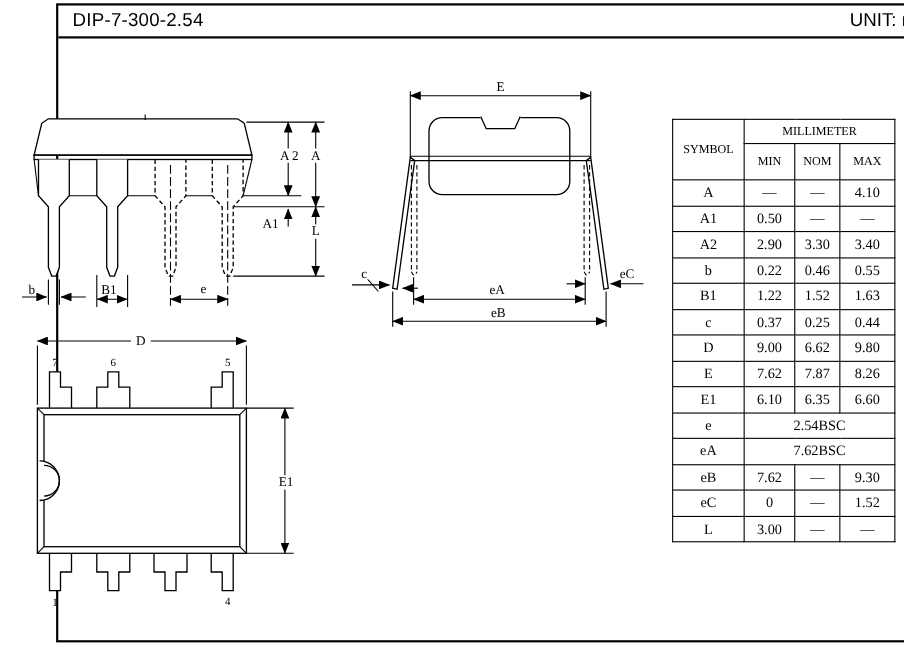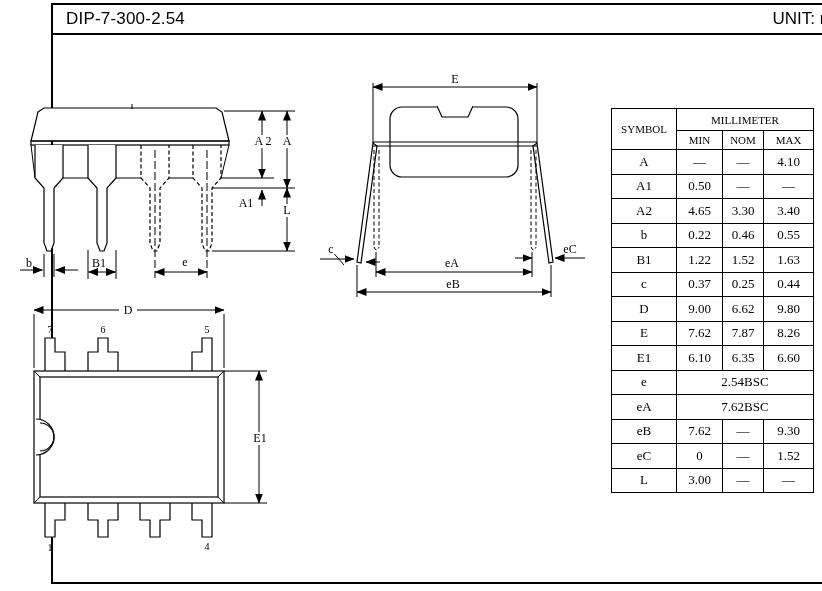--- a/index.html
+++ b/index.html
@@ -19,21 +19,21 @@
   .dash{stroke-dasharray:4 2.5;}
   .cdash{stroke-dasharray:8 3;}
   .wbg{fill:#fff;stroke:none;}
   table.dim{position:absolute;left:611px;top:108px;width:202px;height:385px;
             border-collapse:collapse;table-layout:fixed;
             font-family:"Liberation Serif",serif;color:#000000;}
   table.dim td,table.dim th{border:1px solid #000;padding:0;text-align:center;
             vertical-align:middle;font-weight:normal;}
   table.dim .hcell{font-size:11px;}
   table.dim .vcell{font-size:13px;}
-  tr.hr1{height:22px;} tr.hr2{height:19px;}
+  tr.hr1{height:22px;} tr.hr2{height:33px;}
 </style>
 </head>
 <body>
 
 <div class="screen">
   <div class="sheet">
     <div class="hdr">
       <span class="title">DIP-7-300-2.54</span>
       <span class="unit">UNIT: mm</span>
     </div>
@@ -219,21 +219,21 @@
       <td class="vcell">4.10</td>
     </tr>
     <tr>
       <td class="vcell">A1</td>
       <td class="vcell">0.50</td>
       <td class="vcell">—</td>
       <td class="vcell">—</td>
     </tr>
     <tr>
       <td class="vcell">A2</td>
-      <td class="vcell">4.65</td>
+      <td class="vcell">2.90</td>
       <td class="vcell">3.30</td>
       <td class="vcell">3.40</td>
     </tr>
     <tr>
       <td class="vcell">b</td>
       <td class="vcell">0.22</td>
       <td class="vcell">0.46</td>
       <td class="vcell">0.55</td>
     </tr>
     <tr>

